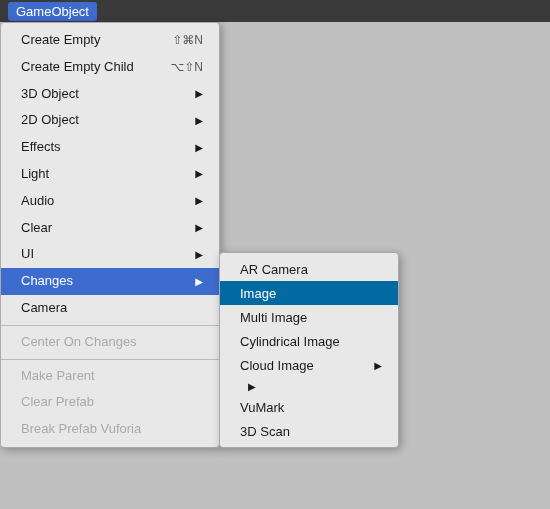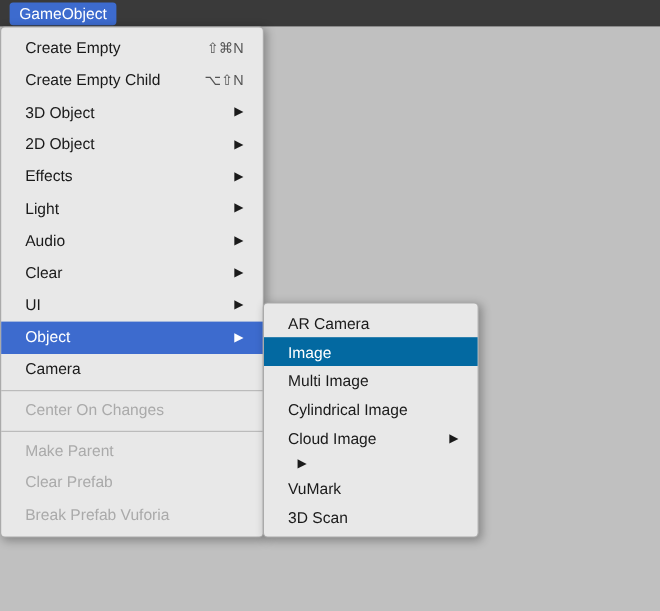--- a/index.html
+++ b/index.html
@@ -171,21 +171,21 @@
     </div>
     <div class="menu-item">
       <span class="menu-item-label">Clear</span>
       <span class="menu-arrow">▶</span>
     </div>
     <div class="menu-item">
       <span class="menu-item-label">UI</span>
       <span class="menu-arrow">▶</span>
     </div>
     <div class="menu-item active">
-      <span class="menu-item-label">Object</span>
+      <span class="menu-item-label">Changes</span>
       <span class="menu-arrow">▶</span>
     </div>
     <div class="menu-item">
       <span class="menu-item-label">Camera</span>
     </div>
     <div class="menu-separator"></div>
     <div class="menu-item disabled">
       <span class="menu-item-label">Center On Changes</span>
     </div>
     <div class="menu-separator"></div>

